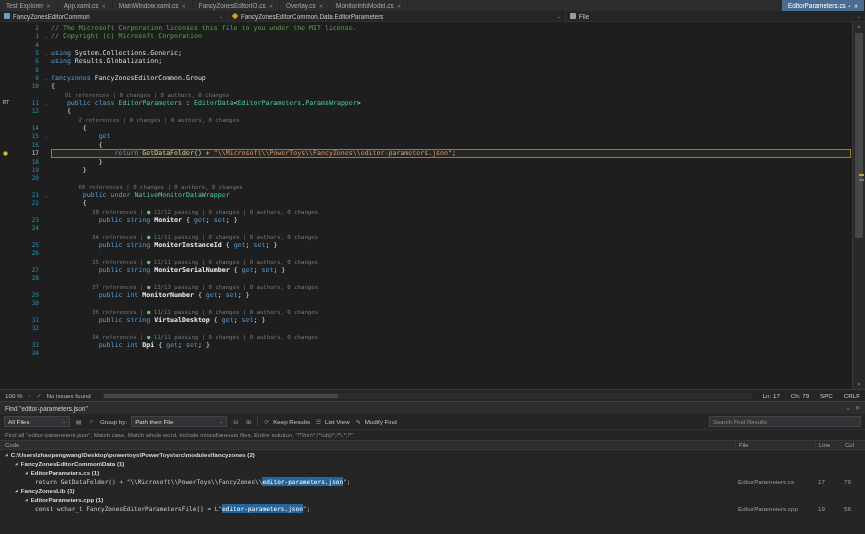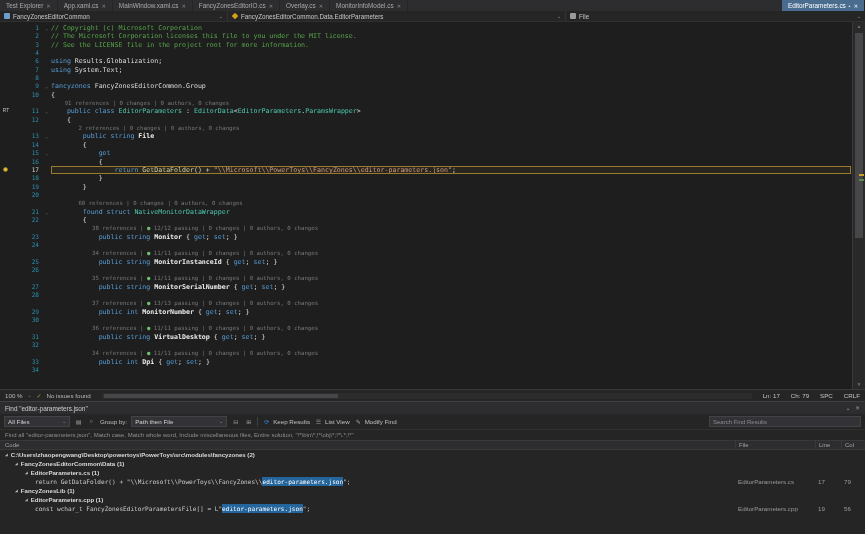--- a/index.html
+++ b/index.html
@@ -153,43 +153,41 @@
     <div class="nav-sec nav-member">
       <span class="mini-icon icon-prop"></span>
       <span>File</span>
       <span class="grow"></span>
       <span class="nav-chev">⌄</span>
     </div>
   </div>
 
   <div class="editor">
     <div class="code-lines">
+        <div class="cl"><span class="mg"></span><span class="num">2</span><span class="fold"></span><span class="codetxt"><span class="tk-com">// The Microsoft Corporation licenses this file to you under the MIT license.</span></span></div>
         <div class="cl"><span class="mg"></span><span class="num">1</span><span class="fold">⌄</span><span class="codetxt"><span class="tk-com">// Copyright (c) Microsoft Corporation</span></span></div>
-        <div class="cl"><span class="mg"></span><span class="num">2</span><span class="fold"></span><span class="codetxt"><span class="tk-com">// The Microsoft Corporation licenses this file to you under the MIT license.</span></span></div>
-        <div class="cl"><span class="mg"></span><span class="num">3</span><span class="fold"></span><span class="codetxt"><span class="tk-com">// See the LICENSE file in the project root for more information.</span></span></div>
         <div class="cl"><span class="mg"></span><span class="num">4</span><span class="fold"></span><span class="codetxt"></span></div>
+        <div class="cl"><span class="mg"></span><span class="num">5</span><span class="fold">⌄</span><span class="codetxt"><span class="tk-kw">using </span><span class="tk-pl">System.Collections.Generic;</span></span></div>
         <div class="cl"><span class="mg"></span><span class="num">6</span><span class="fold"></span><span class="codetxt"><span class="tk-kw">using </span><span class="tk-pl">Results.Globalization;</span></span></div>
-        <div class="cl"><span class="mg"></span><span class="num">7</span><span class="fold"></span><span class="codetxt"><span class="tk-kw">using </span><span class="tk-pl">System.Text;</span></span></div>
         <div class="cl"><span class="mg"></span><span class="num">8</span><span class="fold"></span><span class="codetxt"></span></div>
         <div class="cl"><span class="mg"></span><span class="num">9</span><span class="fold">⌄</span><span class="codetxt"><span class="tk-kw">fancyzones </span><span class="tk-pl">FancyZonesEditorCommon.Group</span></span></div>
         <div class="cl"><span class="mg"></span><span class="num">10</span><span class="fold"></span><span class="codetxt"><span class="tk-pl">{</span></span></div>
         <div class="cl lensrow"><span class="mg"></span><span class="num"></span><span class="fold"></span><span class="codetxt"><span class="tk-lens">    91 references | 0 changes | 0 authors, 0 changes</span></span></div>
         <div class="cl"><span class="mg rtb">RT</span><span class="num">11</span><span class="fold">⌄</span><span class="codetxt"><span class="tk-pl">    </span><span class="tk-kw">public class </span><span class="tk-ty">EditorParameters</span><span class="tk-pl"> : </span><span class="tk-ty">EditorData</span><span class="tk-pl">&lt;</span><span class="tk-ty">EditorParameters</span><span class="tk-pl">.</span><span class="tk-ty">ParamsWrapper</span><span class="tk-pl">&gt;</span></span></div>
         <div class="cl"><span class="mg"></span><span class="num">12</span><span class="fold"></span><span class="codetxt"><span class="tk-pl">    {</span></span></div>
         <div class="cl lensrow"><span class="mg"></span><span class="num"></span><span class="fold"></span><span class="codetxt"><span class="tk-lens">        2 references | 0 changes | 0 authors, 0 changes</span></span></div>
-        <div class="cl"><span class="mg"></span><span class="num">13</span><span class="fold">⌄</span><span class="codetxt"><span class="tk-pl">        </span><span class="tk-kw">public string </span><span class="tk-prop">File</span></span></div>
         <div class="cl"><span class="mg"></span><span class="num">14</span><span class="fold"></span><span class="codetxt"><span class="tk-pl">        {</span></span></div>
         <div class="cl"><span class="mg"></span><span class="num">15</span><span class="fold">⌄</span><span class="codetxt"><span class="tk-pl">            </span><span class="tk-kw">get</span></span></div>
         <div class="cl"><span class="mg"></span><span class="num">16</span><span class="fold"></span><span class="codetxt"><span class="tk-pl">            {</span></span></div>
         <div class="cl hl"><span class="mg"><span class="bulb"></span></span><span class="num">17</span><span class="fold"></span><span class="codetxt"><span class="tk-pl">                </span><span class="tk-kw">return </span><span class="tk-mth">GetDataFolder</span><span class="tk-pl">() + </span><span class="tk-str">"\\Microsoft\\PowerToys\\FancyZones\\editor-parameters.json"</span><span class="tk-pl">;</span></span></div>
         <div class="cl"><span class="mg"></span><span class="num">18</span><span class="fold"></span><span class="codetxt"><span class="tk-pl">            }</span></span></div>
         <div class="cl"><span class="mg"></span><span class="num">19</span><span class="fold"></span><span class="codetxt"><span class="tk-pl">        }</span></span></div>
         <div class="cl"><span class="mg"></span><span class="num">20</span><span class="fold"></span><span class="codetxt"></span></div>
         <div class="cl lensrow"><span class="mg"></span><span class="num"></span><span class="fold"></span><span class="codetxt"><span class="tk-lens">        60 references | 0 changes | 0 authors, 0 changes</span></span></div>
-        <div class="cl"><span class="mg"></span><span class="num">21</span><span class="fold">⌄</span><span class="codetxt"><span class="tk-pl">        </span><span class="tk-kw">found struct </span><span class="tk-ty">NativeMonitorDataWrapper</span></span></div>
+        <div class="cl"><span class="mg"></span><span class="num">21</span><span class="fold">⌄</span><span class="codetxt"><span class="tk-pl">        </span><span class="tk-kw">public under </span><span class="tk-ty">NativeMonitorDataWrapper</span></span></div>
         <div class="cl"><span class="mg"></span><span class="num">22</span><span class="fold"></span><span class="codetxt"><span class="tk-pl">        {</span></span></div>
         <div class="cl lensrow"><span class="mg"></span><span class="num"></span><span class="fold"></span><span class="codetxt"><span class="tk-lens">            38 references | </span><span class="tk-dot">● </span><span class="tk-lens">12/12 passing | 0 changes | 0 authors, 0 changes</span></span></div>
         <div class="cl"><span class="mg"></span><span class="num">23</span><span class="fold"></span><span class="codetxt"><span class="tk-pl">            </span><span class="tk-kw">public string </span><span class="tk-prop">Monitor</span><span class="tk-pl"> { </span><span class="tk-kw">get</span><span class="tk-pl">; </span><span class="tk-kw">set</span><span class="tk-pl">; }</span></span></div>
         <div class="cl"><span class="mg"></span><span class="num">24</span><span class="fold"></span><span class="codetxt"></span></div>
         <div class="cl lensrow"><span class="mg"></span><span class="num"></span><span class="fold"></span><span class="codetxt"><span class="tk-lens">            34 references | </span><span class="tk-dot">● </span><span class="tk-lens">11/11 passing | 0 changes | 0 authors, 0 changes</span></span></div>
         <div class="cl"><span class="mg"></span><span class="num">25</span><span class="fold"></span><span class="codetxt"><span class="tk-pl">            </span><span class="tk-kw">public string </span><span class="tk-prop">MonitorInstanceId</span><span class="tk-pl"> { </span><span class="tk-kw">get</span><span class="tk-pl">; </span><span class="tk-kw">set</span><span class="tk-pl">; }</span></span></div>
         <div class="cl"><span class="mg"></span><span class="num">26</span><span class="fold"></span><span class="codetxt"></span></div>
         <div class="cl lensrow"><span class="mg"></span><span class="num"></span><span class="fold"></span><span class="codetxt"><span class="tk-lens">            35 references | </span><span class="tk-dot">● </span><span class="tk-lens">11/11 passing | 0 changes | 0 authors, 0 changes</span></span></div>
         <div class="cl"><span class="mg"></span><span class="num">27</span><span class="fold"></span><span class="codetxt"><span class="tk-pl">            </span><span class="tk-kw">public string </span><span class="tk-prop">MonitorSerialNumber</span><span class="tk-pl"> { </span><span class="tk-kw">get</span><span class="tk-pl">; </span><span class="tk-kw">set</span><span class="tk-pl">; }</span></span></div>
         <div class="cl"><span class="mg"></span><span class="num">28</span><span class="fold"></span><span class="codetxt"></span></div>

